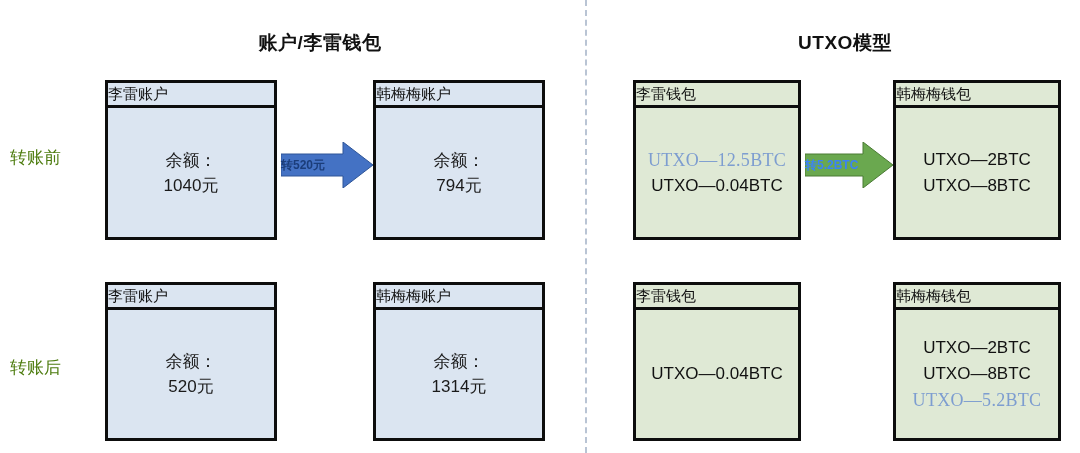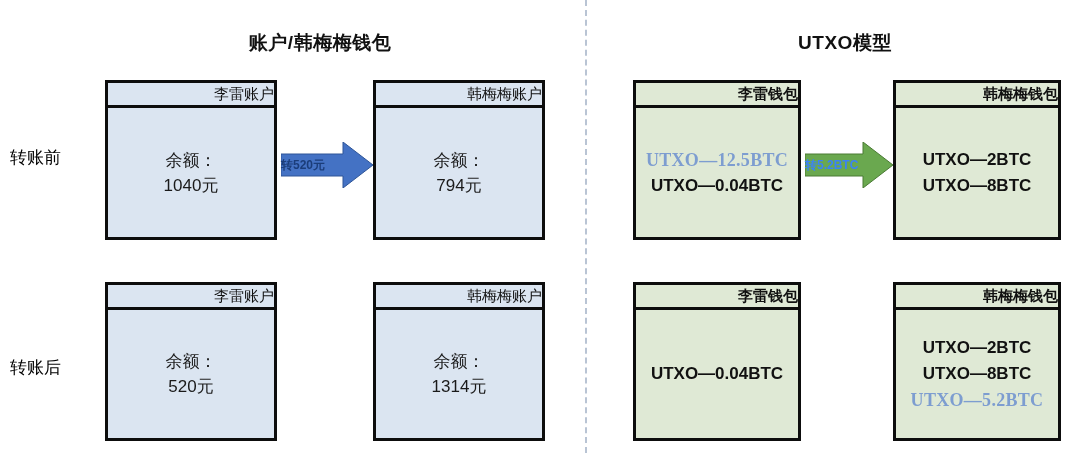--- a/index.html
+++ b/index.html
@@ -36,21 +36,21 @@
     color: #111111;
     white-space: nowrap;
   }
   #title-account { left: 170px; top: 30px; width: 300px; }
   #title-utxo    { left: 745px; top: 30px; width: 200px; }
 
   
   .row-label {
     position: absolute;
     font-size: 17px;
-    color: #000000;
+    color: #4d7c0f;
     white-space: nowrap;
     left: 10px;
     width: 90px;
     text-align: left;
   }
   #row-label-before { top: 146px; }
   #row-label-after  { top: 356px; }
 
   
   .card {
@@ -58,41 +58,41 @@
     box-sizing: border-box;
     border: 3px solid #0d0d0d;
     display: flex;
     flex-direction: column;
   }
   .card-header {
     box-sizing: border-box;
     height: 25px;
     line-height: 21px;
     border-bottom: 3px solid #0d0d0d;
-    text-align: right;
+    text-align: left;
     font-size: 15px;
     white-space: nowrap;
     overflow: hidden;
   }
   .card-body {
     flex: 1 1 auto;
     display: flex;
     flex-direction: column;
     align-items: center;
     justify-content: center;
     text-align: center;
   }
 
   
   .card.blue { background: #dbe5f1; }
   .card.blue .card-header { background: #dbe5f1; color: #111111; }
   .card.blue .card-body { color: #1a1a1a; }
 
   
-  .card.green { background: #dfe9d5; font-weight: bold; }
+  .card.green { background: #dfe9d5; }
   .card.green .card-header { background: #dfe9d5; color: #111111; }
   .card.green .card-body { color: #111111; }
 
   
   .balance-line {
     font-size: 17px;
     line-height: 25px;
     white-space: nowrap;
   }
 
@@ -144,21 +144,21 @@
   #arrow-blue  { left: 281px; top: 142px; width: 92px; height: 46px; }
   #arrow-green { left: 805px; top: 142px; width: 88px; height: 46px; }
   #arrow-blue  .arrow-label { color: #1b3d7a; }
   #arrow-green .arrow-label { color: #3b82f6; }
 </style>
 </head>
 <body>
 
 <div class="divider"></div>
 
-<div class="section-title" id="title-account">账户/韩梅梅钱包</div>
+<div class="section-title" id="title-account">账户/李雷钱包</div>
 <div class="section-title" id="title-utxo">UTXO模型</div>
 
 <div class="row-label" id="row-label-before">转账前</div>
 <div class="row-label" id="row-label-after">转账后</div>
 
 <div class="card blue" id="card-before-lilei">
   <div class="card-header">李雷账户</div>
   <div class="card-body">
     <div class="balance-line">余额：</div>
     <div class="balance-line">1040元</div>

